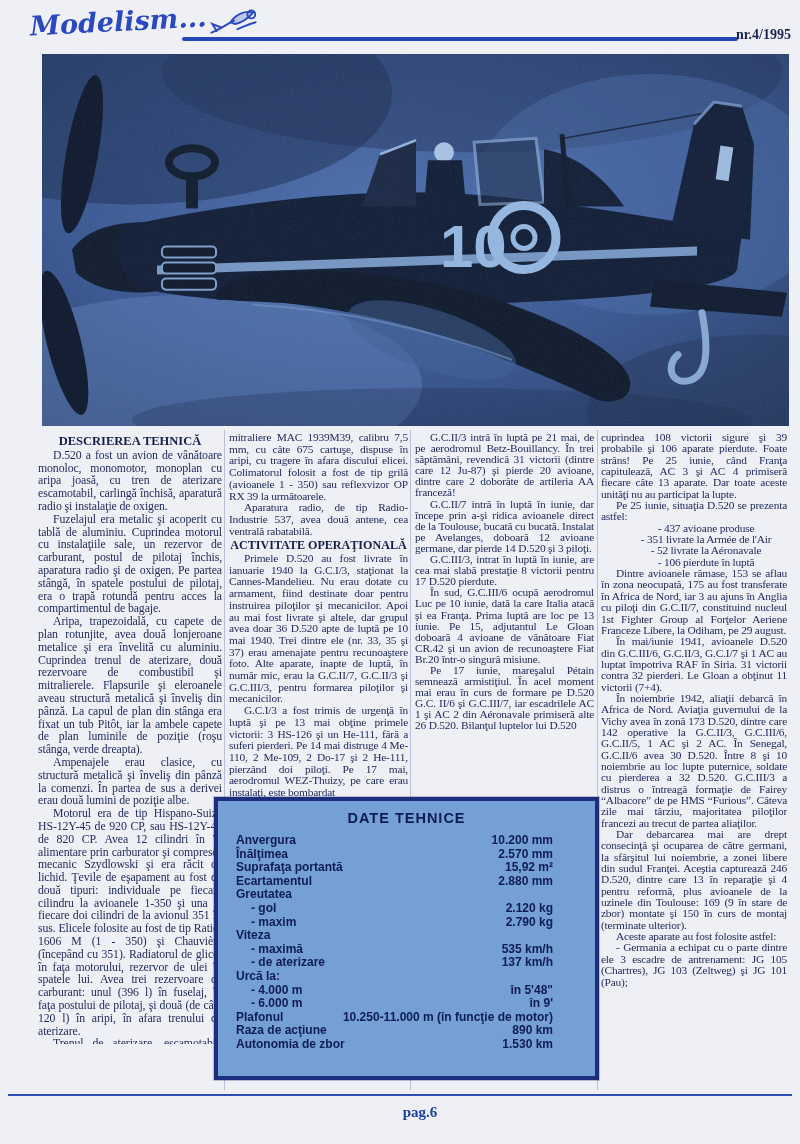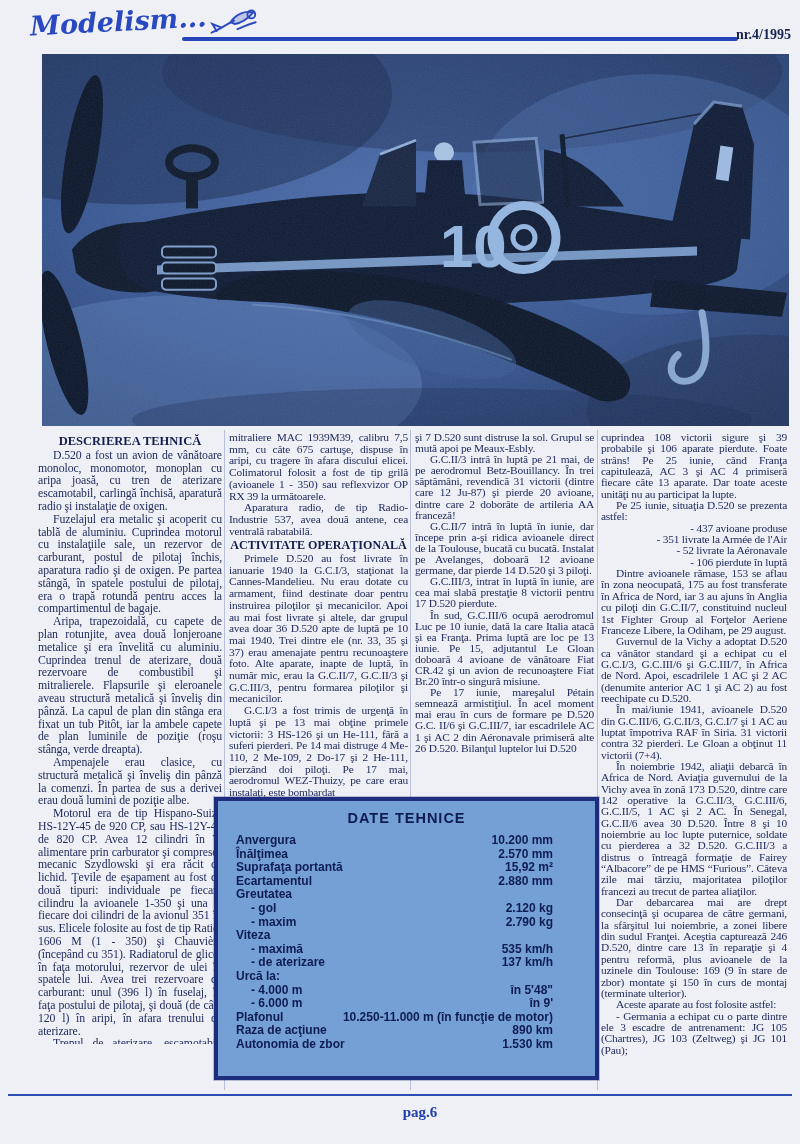--- a/index.html
+++ b/index.html
@@ -33,21 +33,21 @@
   .col2{left:229px;width:179px;height:366px;font-size:11.4px;line-height:11.7px;letter-spacing:-0.2px;}
   .col3{left:415px;width:179px;height:362px;font-size:11.4px;line-height:11.1px;letter-spacing:-0.2px;}
   .col4{left:601px;width:186px;height:658px;font-size:11.4px;line-height:11.35px;letter-spacing:-0.2px;}
   .block{text-align:justify;}
   .block.para{text-indent:15px;}
   .block.cont{text-indent:0;}
   .block.heading{
     text-align:center;text-indent:0;font-weight:bold;color:var(--heading_ink);
     font-size:1.06em;margin-top:3px;margin-bottom:1px;letter-spacing:0;
   }
-  .block.list-line{text-indent:0;padding-left:24px;text-align:right;}
+  .block.list-line{text-indent:0;padding-left:24px;text-align:center;}
   .vsep{position:absolute;top:430px;width:1px;height:660px;background:rgba(45,65,140,0.28);}
   .vsep.s1{left:224px;}
   .vsep.s2{left:410px;}
   .vsep.s3{left:597px;}
   
   .specbox{
     position:absolute;left:214px;top:797px;width:385px;height:283px;
     background:var(--box_bg);border:4px solid var(--box_border);
     font-family:"Liberation Sans",sans-serif;color:var(--box_ink);
     box-shadow:0 0 0 1px rgba(20,35,100,0.25);
@@ -173,37 +173,35 @@
   <section class="col col2">
 
   <div class="block cont">mitraliere MAC 1939M39, calibru 7,5 mm, cu câte 675 cartuşe, dispuse în aripi, cu tragere în afara discului elicei. Colimatorul folosit a fost de tip grilă (avioanele 1 - 350) sau reflexvizor OP RX 39 la următoarele.</div>
       <div class="block para">Aparatura radio, de tip Radio-Industrie 537, avea două antene, cea ventrală rabatabilă.</div>
       <div class="block heading">ACTIVITATE OPERAŢIONALĂ</div>
       <div class="block para">Primele D.520 au fost livrate în ianuarie 1940 la G.C.I/3, staţionat la Cannes-Mandelieu. Nu erau dotate cu armament, fiind destinate doar pentru instruirea piloţilor şi mecanicilor. Apoi au mai fost livrate şi altele, dar grupul avea doar 36 D.520 apte de luptă pe 10 mai 1940. Trei dintre ele (nr. 33, 35 şi 37) erau amenajate pentru recunoaştere foto. Alte aparate, inapte de luptă, în număr mic, erau la G.C.II/7, G.C.II/3 şi G.C.III/3, pentru formarea piloţilor şi mecanicilor.</div>
       <div class="block para">G.C.I/3 a fost trimis de urgenţă în luptă şi pe 13 mai obţine primele victorii: 3 HS-126 şi un He-111, fără a suferi pierderi. Pe 14 mai distruge 4 Me-110, 2 Me-109, 2 Do-17 şi 2 He-111, pierzând doi piloţi. Pe 17 mai, aerodromul WEZ-Thuizy, pe care erau instalaţi, este bombardat</div>
     </section>
   <section class="col col3">
 
-  <div class="block cont">şi 7 D.520 sunt distruse la sol. Grupul se mută apoi pe Meaux-Esbly.</div>
       <div class="block para">G.C.II/3 intră în luptă pe 21 mai, de pe aerodromul Betz-Bouillancy. În trei săptămâni, revendică 31 victorii (dintre care 12 Ju-87) şi pierde 20 avioane, dintre care 2 doborâte de artileria AA franceză!</div>
       <div class="block para">G.C.II/7 intră în luptă în iunie, dar începe prin a-şi ridica avioanele direct de la Toulouse, bucată cu bucată. Instalat pe Avelanges, doboară 12 avioane germane, dar pierde 14 D.520 şi 3 piloţi.</div>
       <div class="block para">G.C.III/3, intrat în luptă în iunie, are cea mai slabă prestaţie 8 victorii pentru 17 D.520 pierdute.</div>
       <div class="block para">În sud, G.C.III/6 ocupă aerodromul Luc pe 10 iunie, dată la care Italia atacă şi ea Franţa. Prima luptă are loc pe 13 iunie. Pe 15, adjutantul Le Gloan doboară 4 avioane de vânătoare Fiat CR.42 şi un avion de recunoaştere Fiat Br.20 într-o singură misiune.</div>
       <div class="block para">Pe 17 iunie, mareşalul Pétain semnează armistiţiul. În acel moment mai erau în curs de formare pe D.520 G.C. II/6 şi G.C.III/7, iar escadrilele AC 1 şi AC 2 din Aéronavale primiseră alte 26 D.520. Bilanţul luptelor lui D.520</div>
     </section>
   <section class="col col4">
 
   <div class="block cont">cuprindea 108 victorii sigure şi 39 probabile şi 106 aparate pierdute. Foate strâns! Pe 25 iunie, când Franţa capitulează, AC 3 şi AC 4 primiseră fiecare câte 13 aparate. Dar toate aceste unităţi nu au participat la lupte.</div>
       <div class="block para">Pe 25 iunie, situaţia D.520 se prezenta astfel:</div>
       <div class="block list-line">- 437 avioane produse</div>
       <div class="block list-line">- 351 livrate la Armée de l'Air</div>
       <div class="block list-line">- 52 livrate la Aéronavale</div>
       <div class="block list-line">- 106 pierdute în luptă</div>
       <div class="block para">Dintre avioanele rămase, 153 se aflau în zona neocupată, 175 au fost transferate în Africa de Nord, iar 3 au ajuns în Anglia cu piloţi din G.C.II/7, constituind nucleul 1st Fighter Group al Forţelor Aeriene Franceze Libere, la Odiham, pe 29 august.</div>
-      <div class="block para">Guvernul de la Vichy a adoptat D.520 ca vânător standard şi a echipat cu el G.C.I/3, G.C.III/6 şi G.C.III/7, în Africa de Nord. Apoi, escadrilele 1 AC şi 2 AC (denumite anterior AC 1 şi AC 2) au fost reechipate cu D.520.</div>
       <div class="block para">În mai/iunie 1941, avioanele D.520 din G.C.III/6, G.C.II/3, G.C.I/7 şi 1 AC au luptat împotriva RAF în Siria. 31 victorii contra 32 pierderi. Le Gloan a obţinut 11 victorii (7+4).</div>
       <div class="block para">În noiembrie 1942, aliaţii debarcă în Africa de Nord. Aviaţia guvernului de la Vichy avea în zonă 173 D.520, dintre care 142 operative la G.C.II/3, G.C.III/6, G.C.II/5, 1 AC şi 2 AC. În Senegal, G.C.II/6 avea 30 D.520. Între 8 şi 10 noiembrie au loc lupte puternice, soldate cu pierderea a 32 D.520. G.C.III/3 a distrus o întreagă formaţie de Fairey “Albacore” de pe HMS “Furious”. Câteva zile mai târziu, majoritatea piloţilor francezi au trecut de partea aliaţilor.</div>
       <div class="block para">Dar debarcarea mai are drept consecinţă şi ocuparea de către germani, la sfârşitul lui noiembrie, a zonei libere din sudul Franţei. Aceştia capturează 246 D.520, dintre care 13 în reparaţie şi 4 pentru reformă, plus avioanele de la uzinele din Toulouse: 169 (9 în stare de zbor) montate şi 150 în curs de montaj (terminate ulterior).</div>
       <div class="block para">Aceste aparate au fost folosite astfel:</div>
       <div class="block para">- Germania a echipat cu o parte dintre ele 3 escadre de antrenament: JG 105 (Chartres), JG 103 (Zeltweg) şi JG 101 (Pau);</div>
     </section>
 
   <aside class="specbox">
     <h2 class="specbox-title">DATE TEHNICE</h2>
     <div class="specrows">

